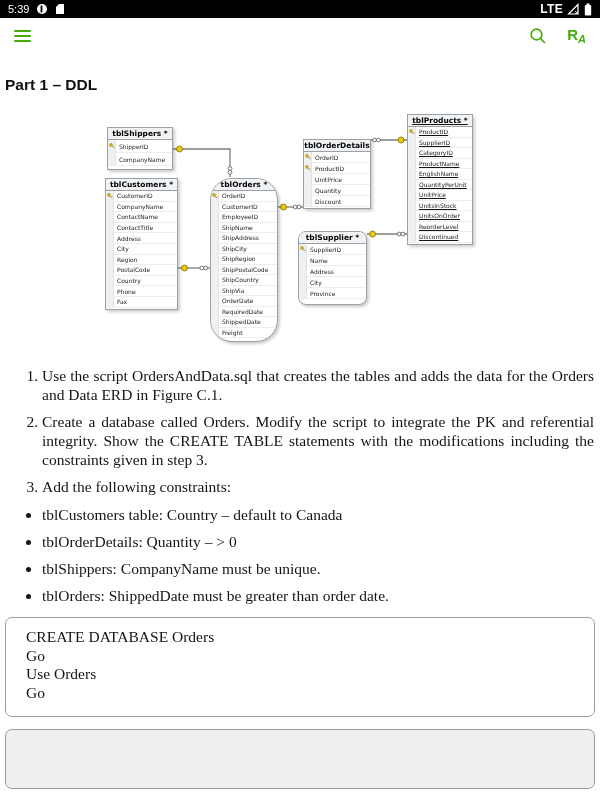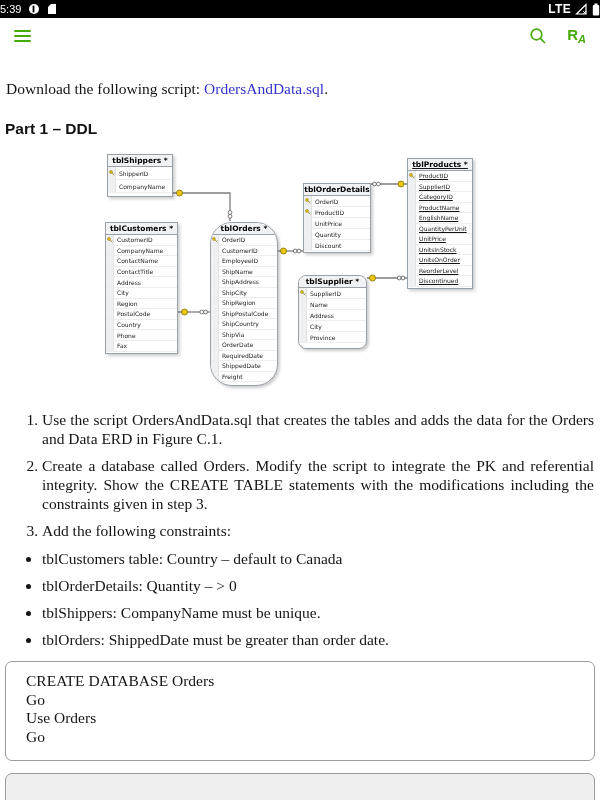--- a/index.html
+++ b/index.html
@@ -1,21 +1,21 @@
 <!DOCTYPE html>
 <html><head>
 <meta charset="utf-8">
 <style>
   * { margin:0; padding:0; box-sizing:border-box; }
   html,body { width:600px; height:800px; overflow:hidden; background:#fff; }
   .page { position:relative; width:600px; height:800px; font-family:"Liberation Serif",serif; color:#141414; background:#fff; }
 
   
   .status-bar { height:18px; background:#000; color:#fff; display:flex; align-items:center;
-    font-family:"Liberation Sans",sans-serif; font-size:11px; padding:0 0; }
+    font-family:"Liberation Sans",sans-serif; font-size:11px; padding:0 8px; }
   .status-left { display:flex; align-items:center; gap:7px; }
   .status-right { margin-left:auto; display:flex; align-items:center; gap:4px; }
   .net-label { font-size:12px; font-weight:bold; letter-spacing:.3px; }
 
   
   .toolbar { height:36px; background:#fff; display:flex; align-items:center; padding:0 14px; }
   .hamburger { width:17px; height:12px; display:flex; flex-direction:column; justify-content:space-between; cursor:pointer; }
   .hamburger span { display:block; height:2.4px; background:#46ab07; border-radius:1px; }
   .toolbar-right { margin-left:auto; display:flex; gap:20px; }
   .font-icon { color:#46ab07; font-family:"Liberation Sans",sans-serif; font-size:15px; font-weight:bold; line-height:1; }
@@ -84,21 +84,20 @@
     </div>
     <div class="toolbar-right">
       <svg width="18" height="18" viewBox="0 0 18 18">
         <circle cx="7.5" cy="7.5" r="5.3" fill="none" stroke="#46ab07" stroke-width="1.7"></circle>
         <line x1="11.6" y1="11.6" x2="16" y2="16" stroke="#46ab07" stroke-width="1.7"></line>
       </svg>
       <span class="font-icon"><span>R</span><span class="sub">A</span></span>
     </div>
   </div>
 
-  <p class="intro"><span>Download the following script:  </span><a href="#">OrdersAndData.sql</a><span>.</span></p>
 
   <h2 class="section-heading">Part 1 – DDL</h2>
 
   <div class="diagram">
     <svg class="erd-svg" viewBox="0 0 600 248">
 
       <g>
         <path d="M173 47 H230 V75" fill="none" stroke="#7d7d7d" stroke-width="1.3"></path>
         <circle cx="179.5" cy="47" r="3" fill="#edc80f" stroke="#8d7a10" stroke-width="0.9"></circle>
         <g>
@@ -137,21 +136,21 @@
       <g>
         <path d="M367 132 H407" fill="none" stroke="#7d7d7d" stroke-width="1.3"></path>
         <circle cx="372.5" cy="132" r="3" fill="#edc80f" stroke="#8d7a10" stroke-width="0.9"></circle>
         <g>
           <circle cx="399.2" cy="132" r="1.9" fill="#fff" stroke="#666" stroke-width="0.9"></circle>
           <circle cx="403" cy="132" r="1.9" fill="#fff" stroke="#666" stroke-width="0.9"></circle>
         </g>
       </g>
     </svg>
 
-    <div class="erd-table" style="left:107px; top:8px;  width:66px; height:43px;  --rh:13px;">
+    <div class="erd-table" style="left:107px; top:25px;  width:66px; height:43px;  --rh:13px;">
         <div class="erd-title">tblShippers *</div>
         <div class="erd-row">
           <span class="erd-sel">
             <svg width="6" height="6" viewBox="0 0 10 10">
               <circle cx="3.3" cy="3.3" r="2.4" fill="#edc80f" stroke="#8d7a10" stroke-width="1"></circle>
               <path d="M5 5 L9 9 M7.2 7.2 L8.8 5.6" stroke="#8d7a10" stroke-width="1.1" fill="none"></path>
             </svg>
           </span>
           <span class="erd-field">ShipperID</span>
         </div>

